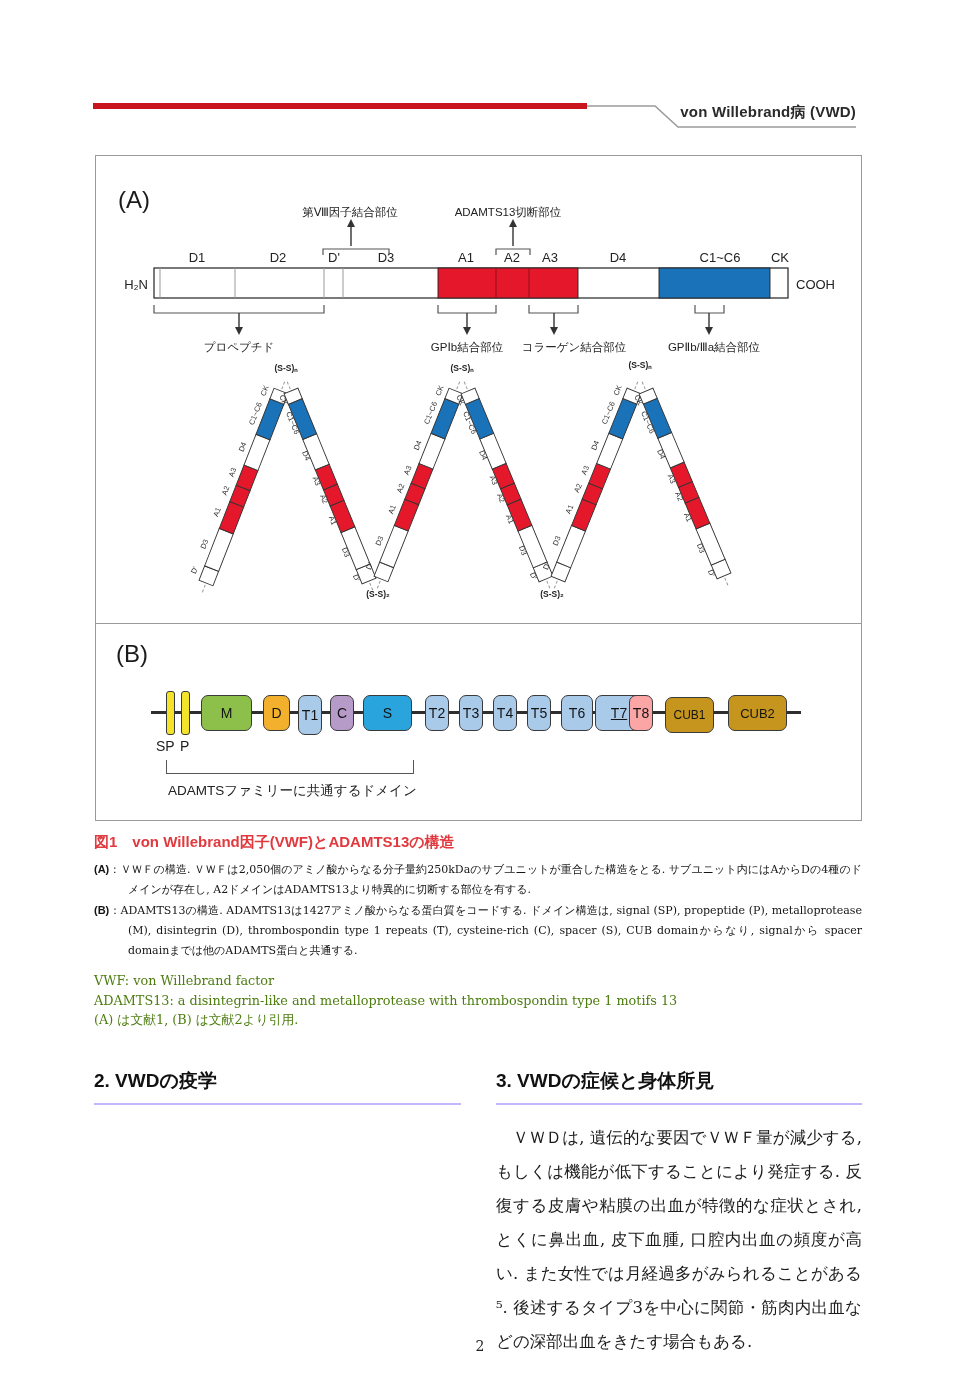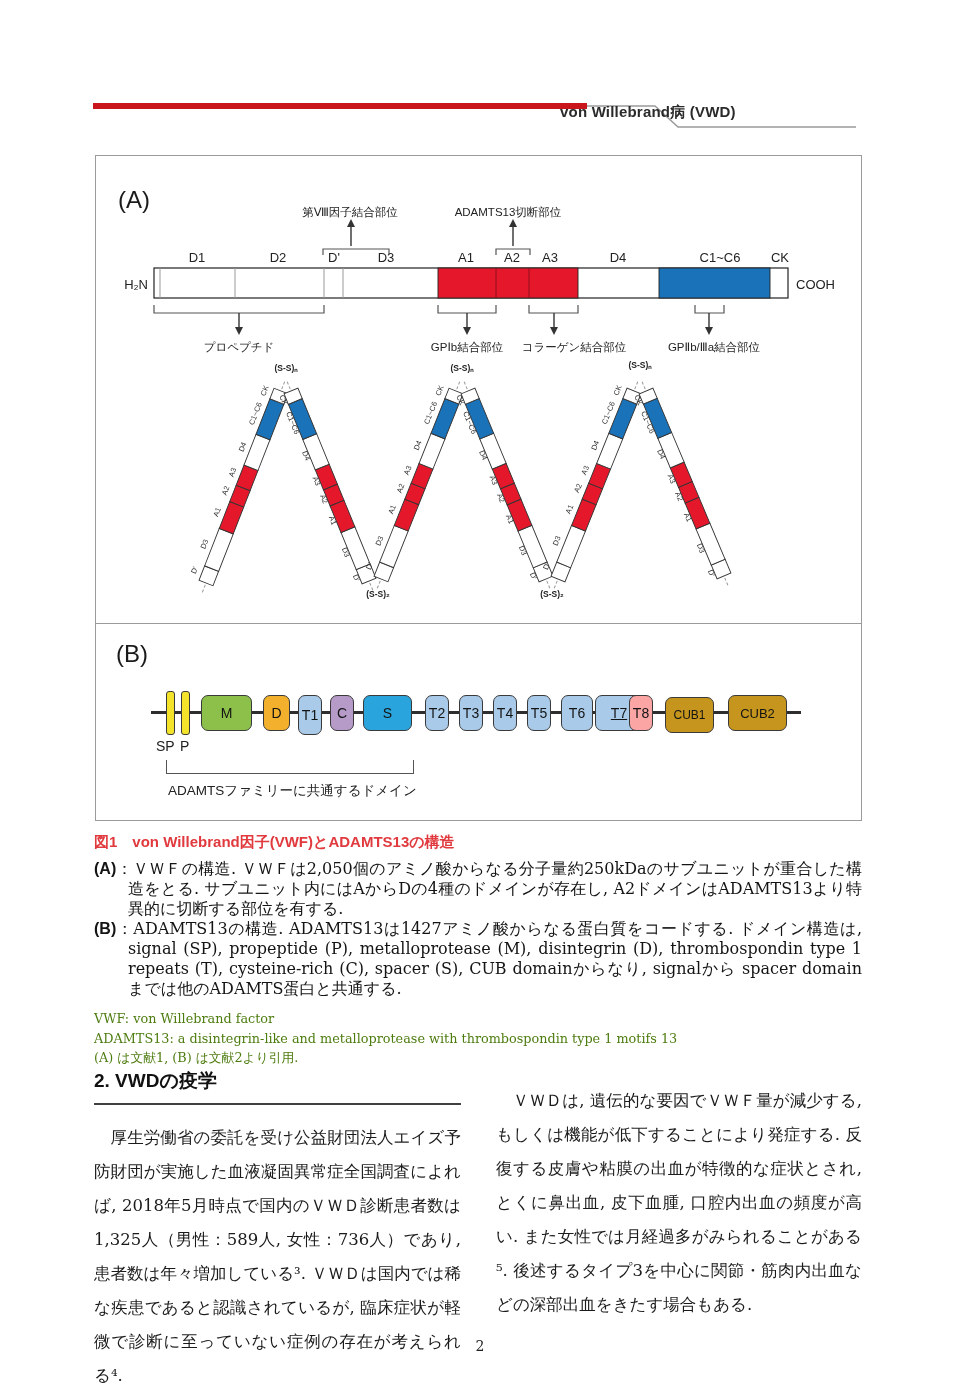--- a/index.html
+++ b/index.html
@@ -4,46 +4,46 @@
 <style>
   html,body{margin:0;padding:0;}
   body{
     position:relative;width:960px;height:1395px;background:#ffffff;
     font-family:"Liberation Sans",sans-serif;color:#1b1b1b;overflow:hidden;
   }
   .abs{position:absolute;}
   
   #header-rule{left:93px;top:103px;width:494px;height:6px;background:#c9151c;}
   #header-line-svg{left:585px;top:100px;}
-  #header-title{left:560px;top:103px;width:296px;font-size:15px;font-weight:bold;color:#2a2a2a;letter-spacing:.2px;}
+  #header-title{left:560px;top:103px;width:296px;text-align:right;font-size:15px;font-weight:bold;color:#2a2a2a;letter-spacing:.2px;}
   
   #figure-box{left:95px;top:155px;width:765px;height:664px;border:1px solid #9b9b9b;background:#fff;}
   #panel-a{position:relative;width:765px;height:467px;border-bottom:1px solid #9b9b9b;}
   #panel-b{position:relative;width:765px;height:196px;}
   .panel-label{font-size:24px;color:#1a1a1a;}
   #panel-b-label{left:20px;top:16px;}
   #pb-line{left:55px;top:87px;width:650px;height:2.5px;background:#2e2e2e;}
   .pb-box{position:absolute;box-sizing:border-box;border:1.5px solid #3a3a3a;border-radius:7px;
           display:flex;align-items:center;justify-content:center;font-size:14px;color:#141414;}
   #pb-sp-label{left:60px;top:114px;font-size:14px;color:#222;}
   #pb-p-label{left:84px;top:114px;font-size:14px;color:#222;}
   #pb-bracket{left:70px;top:136px;width:246px;height:13px;border:1.5px solid #555;border-top:none;}
   #pb-bracket-label{left:72px;top:158px;font-size:13.5px;color:#222;}
   
   #caption{left:94px;top:833px;width:768px;}
   #caption-title{font-size:15px;font-weight:bold;color:#e13a3e;margin-bottom:7px;font-family:"Liberation Sans",sans-serif;}
-  .cap-item{font-family:"DejaVu Serif","Liberation Serif",serif;font-size:16px;line-height:20px;color:#141414;
+  .cap-item{font-family:"DejaVu Serif","Liberation Serif",serif;font-size:11px;line-height:20px;color:#141414;
             padding-left:34px;text-indent:-34px;text-align:justify;}
   .cap-tag{font-weight:bold;font-family:"Liberation Sans",sans-serif;}
   #caption-footnotes{margin-top:10px;font-family:"DejaVu Serif","Liberation Serif",serif;font-size:12.8px;line-height:19.5px;color:#4d7c0f;}
   
   .section-col{position:absolute;top:1068px;}
   #section-left{left:94px;width:367px;}
   #section-right{left:496px;width:366px;}
-  .section-heading{font-size:19px;font-weight:bold;color:#111;padding-bottom:9px;border-bottom:2px solid #404040;}
+  .section-heading{font-size:19px;font-weight:bold;color:#111;padding-bottom:9px;border-bottom:2px solid #c4b5fd;}
   .section-body{margin-top:16px;font-family:"DejaVu Serif","Liberation Serif",serif;
                 font-size:16.5px;line-height:34px;text-align:justify;color:#1b1b1b;}
   #page-number{left:0;top:1338px;width:960px;text-align:center;font-size:14px;font-family:"DejaVu Serif",serif;color:#222;}
   svg text{font-family:"Liberation Sans",sans-serif;}
 </style>
 </head>
 <body>
 
 <div class="abs" id="header-rule"></div>
 <svg class="abs" id="header-line-svg" width="275" height="32">
@@ -261,19 +261,19 @@
   <div class="cap-item"><span class="cap-tag">(B)</span><span>：ADAMTS13の構造. ADAMTS13は1427アミノ酸からなる蛋白質をコードする. ドメイン構造は, signal (SP), propeptide (P), metalloprotease (M), disintegrin (D), thrombospondin type 1 repeats (T), cysteine-rich (C), spacer (S), CUB domainからなり, signalから spacer domainまでは他のADAMTS蛋白と共通する.</span></div>
   <div id="caption-footnotes">
     <div>VWF: von Willebrand factor</div>
     <div>ADAMTS13: a disintegrin-like and metalloprotease with thrombospondin type 1 motifs 13</div>
     <div>(A) は文献1, (B) は文献2より引用.</div>
   </div>
 </div>
 
 <div class="section-col" id="section-left">
   <div class="section-heading">2. VWDの疫学</div>
-  <div class="section-body">　厚生労働省の委託を受け公益財団法人エイズ予防財団が実施した血液凝固異常症全国調査によれば, 2018年5月時点で国内のＶＷＤ診断患者数は1,325人（男性：589人, 女性：736人）であり, 患者数は年々増加している³. ＶＷＤは国内では稀な疾患であると認識されているが, 臨床症状が軽微で診断に至っていない症例の存在が考えられる⁴.</div>
 </div>
 <div class="section-col" id="section-right">
+  <div class="section-heading">3. VWDの症候と身体所見</div>
   <div class="section-body">　ＶＷＤは, 遺伝的な要因でＶＷＦ量が減少する, もしくは機能が低下することにより発症する. 反復する皮膚や粘膜の出血が特徴的な症状とされ, とくに鼻出血, 皮下血腫, 口腔内出血の頻度が高い. また女性では月経過多がみられることがある⁵. 後述するタイプ3を中心に関節・筋肉内出血などの深部出血をきたす場合もある.</div>
 </div>
 
 <div class="abs" id="page-number">2</div>
 
 </body></html>

